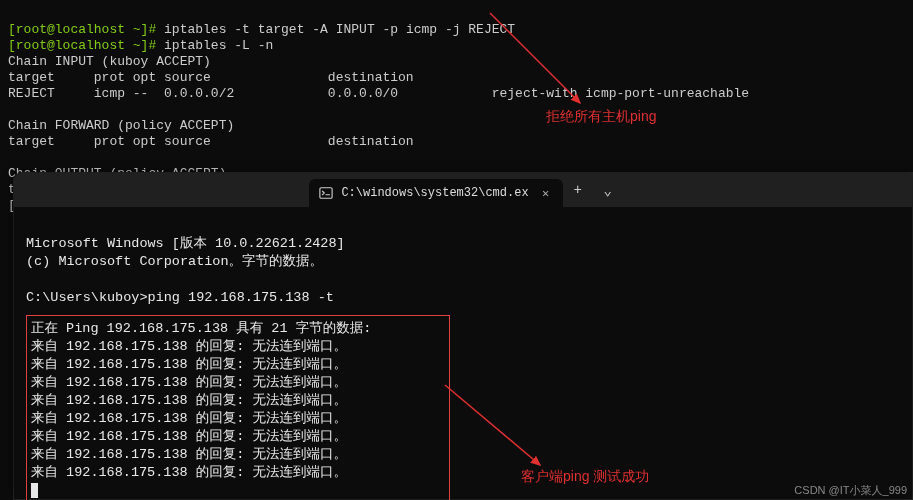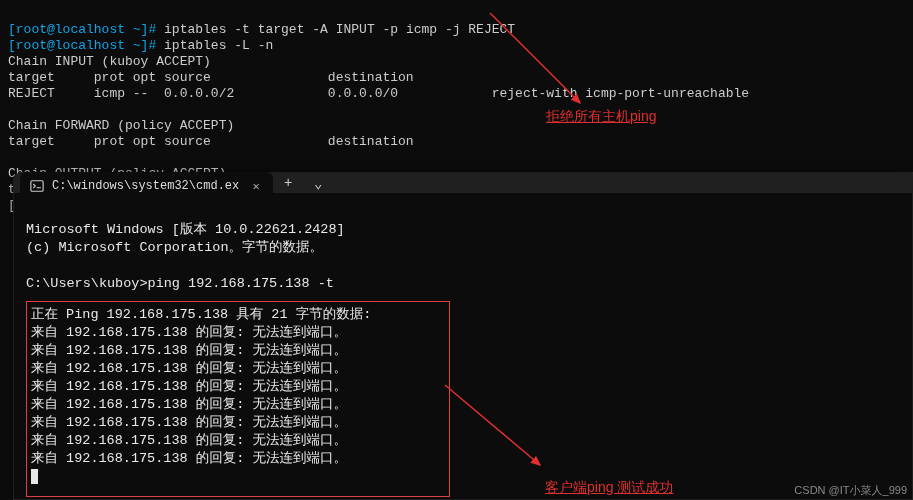--- a/index.html
+++ b/index.html
@@ -8,32 +8,32 @@
     background: #0c0c0c;
     font-family: Consolas, "Courier New", monospace;
     font-size: 13px; color: #cccccc;
     position: relative; overflow: hidden;
   }
   .bg-terminal {
     position: absolute; left: 0; top: 0; right: 0;
     padding: 6px 8px; line-height: 16px;
     white-space: pre; color: #cccccc;
   }
-  .prompt-root { color: #0ea5e9; }
+  .prompt-root { color: #84cc16; }
   .cmd-window {
     position: absolute; left: 14px; top: 173px;
     width: 898px; height: 326px;
     background: #0c0c0c;
     border-radius: 8px 0 0 0;
     box-shadow: 0 0 12px rgba(0,0,0,.6), 0 0 0 1px #2a2a2a;
   }
   .titlebar {
-    height: 20px; background: #202020;
+    height: 34px; background: #202020;
     display: flex; align-items: center;
-    border-radius: 8px 0 0 0; padding-left: 6px;
+    border-radius: 8px 0 0 0; padding-left: 6px; justify-content: center;
   }
   .tab {
     display: flex; align-items: center; gap: 8px;
     background: #0c0c0c; height: 28px;
     padding: 0 8px 0 10px; border-radius: 6px 6px 0 0;
     font-size: 12px; color: #ddd; margin-top: 6px;
   }
   .tab .term-icon { width: 14px; height: 14px; }
   .tab-close {
     width: 18px; height: 18px; display: flex;
@@ -54,21 +54,20 @@
     margin-top: 8px; width: 424px; position: relative;
   }
   .cursor {
     display: inline-block; width: 7px; height: 15px;
     background: #e8e8e8; vertical-align: text-bottom;
   }
   .annotation {
     position: absolute; color: #e03030;
     font-family: "Microsoft YaHei", sans-serif;
     font-size: 14px;
-    text-decoration: underline;
   }
   svg.arrow { position: absolute; pointer-events: none; }
   .watermark {
     position: absolute; right: 6px; bottom: 2px;
     font-size: 11px; color: #888;
     font-family: Liberation Sans, sans-serif;
   }
 </style>
 </head>
 <body>
@@ -130,15 +129,15 @@
 </div>
 
 <svg class="arrow" style="left:440px; top:380px;" width="170" height="110">
   <defs>
       <marker id="ah2" markerWidth="8" markerHeight="8" refX="6" refY="3" orient="auto">
     <path d="M0,0 L7,3 L0,6 Z" fill="#e03030"></path>
       </marker>
     </defs>
   <line x1="5" y1="5" x2="100" y2="85" stroke="#e03030" stroke-width="1.5" marker-end="url(#ah2)"></line>
 </svg>
-<div class="annotation" style="left:545px; top:468px;margin-top:11px;">客户端ping 测试成功</div>
+<div class="annotation" style="left:521px; top:468px;">客户端ping 测试成功</div>
 
 <div class="watermark">CSDN @IT小菜人_999</div>
 
 </body></html>

